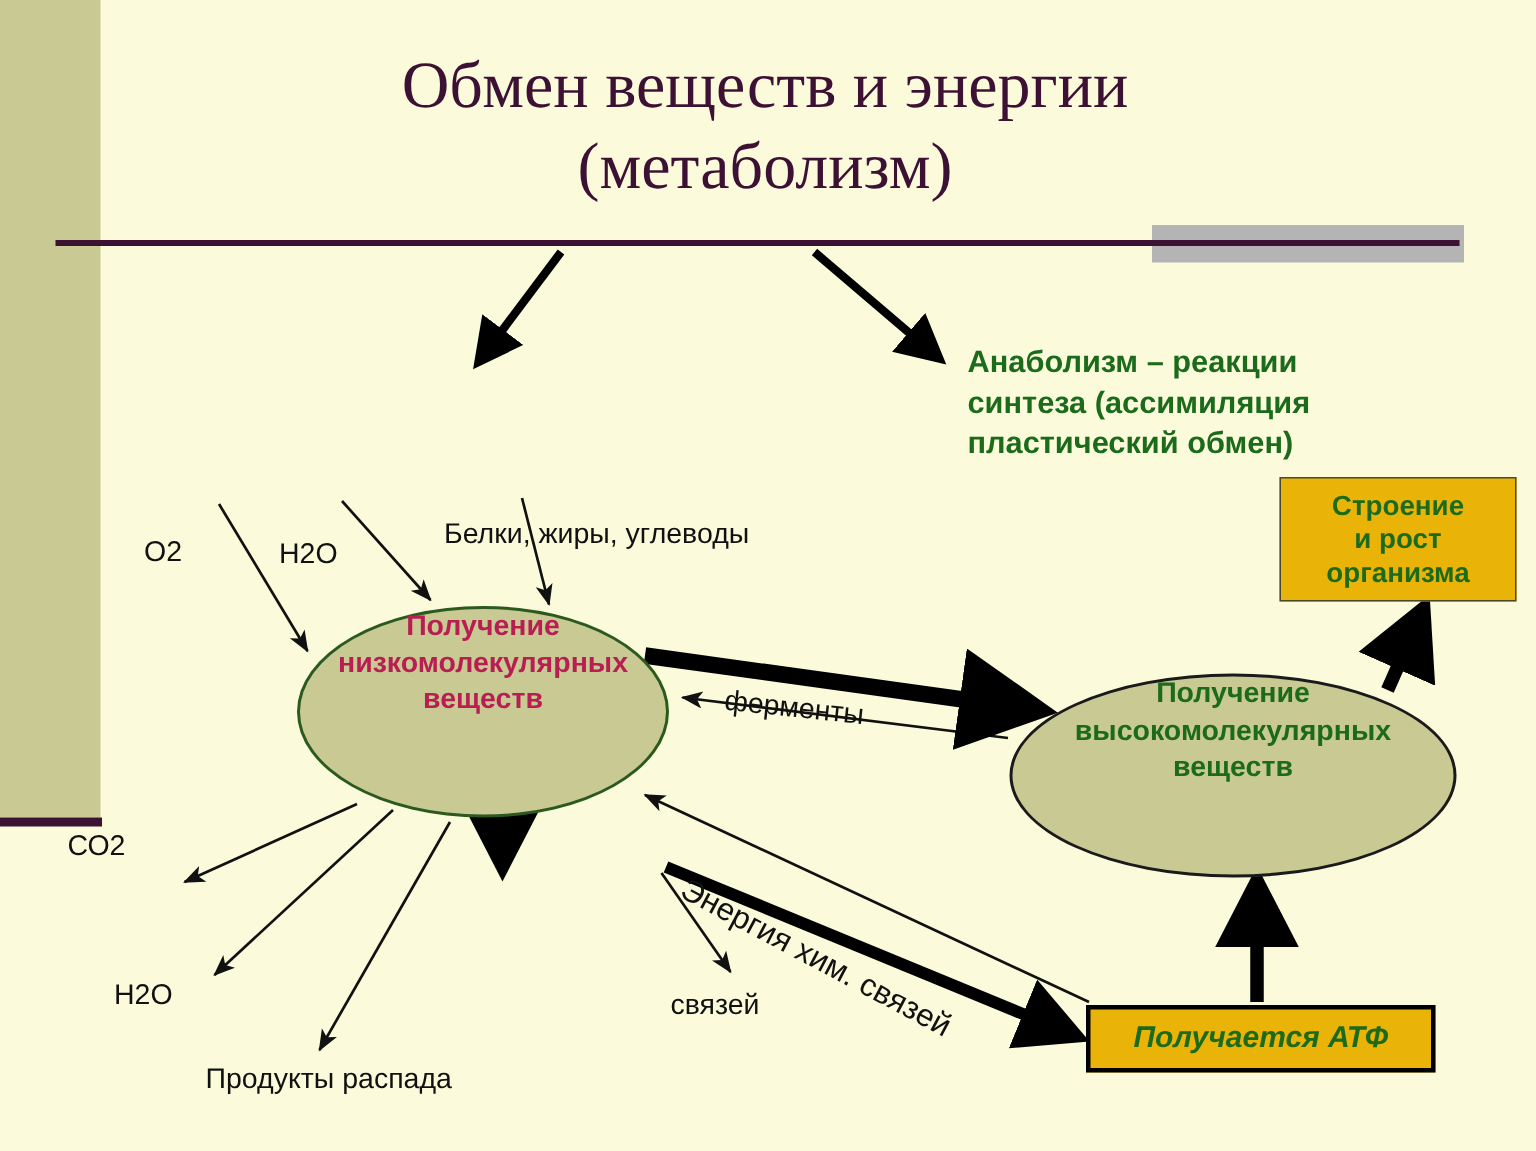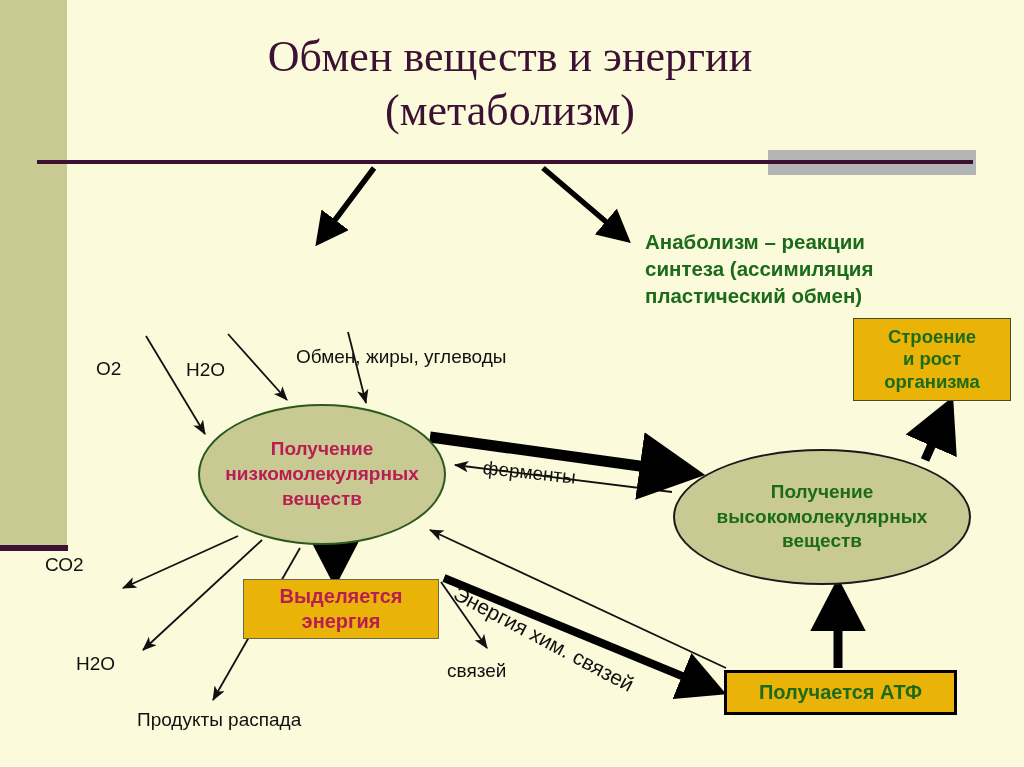--- a/index.html
+++ b/index.html
@@ -78,28 +78,28 @@
     color:#1b6b1b;font-size:18.5px;line-height:1.22;
   }
   .box-energy{
     left:243px;top:579px;width:196px;height:60px;
     border:1px solid #6a6a45;
     color:#b81e52;font-size:20px;line-height:1.25;
   }
   .box-atp{
     left:724px;top:670px;width:233px;height:45px;
     border:3px solid #000;
-    color:#1b6b1b;font-size:20px;
+    color:#1b6b1b;font-size:20px;font-style:italic;
   }
 
   
   .ellipse{
     position:absolute;border-radius:50%;
     background:#c9c994;
-    display:flex;align-items:center;justify-content:center;
+    display:flex;align-items:flex-start;justify-content:center;
     text-align:center;font-weight:bold;
     box-sizing:border-box;
     white-space:pre-line;
   }
   .ellipse-low{
     left:198px;top:404px;width:248px;height:141px;
     border:2px solid #2c5a1e;
     color:#b81e52;font-size:19px;line-height:1.3;
   }
   .ellipse-high{
@@ -194,21 +194,21 @@
     </g>
   </svg>
 
 
   <div class="anabolism">Анаболизм – реакции
 синтеза  (ассимиляция
 пластический обмен)</div>
 
   <div class="plain" style="left:96px;top:358px;">О2</div>
   <div class="plain" style="left:186px;top:359px;">Н2О</div>
-  <div class="plain" style="left:296px;top:346px;">Обмен, жиры, углеводы</div>
+  <div class="plain" style="left:296px;top:346px;">Белки, жиры, углеводы</div>
 
   <div class="plain" style="left:45px;top:554px;">СО2</div>
   <div class="plain" style="left:76px;top:653px;">Н2О</div>
   <div class="plain" style="left:137px;top:709px;">Продукты распада</div>
   <div class="plain" style="left:447px;top:660px;">связей</div>
 
   <div class="edge-label lbl-ferments">ферменты</div>
   <div class="edge-label lbl-chem">Энергия хим. связей</div>
 
   <div class="ellipse ellipse-low">
@@ -216,24 +216,20 @@
 низкомолекулярных
 веществ</span>
   </div>
 
   <div class="ellipse ellipse-high">
     <span>Получение
 высокомолекулярных
 веществ</span>
   </div>
 
-  <div class="box box-energy">
-    <span>Выделяется
-энергия</span>
-  </div>
 
   <div class="box box-atp">
     <span>Получается АТФ</span>
   </div>
 
   <div class="box box-growth">
     <span>Строение
 и рост
 организма</span>
   </div>

